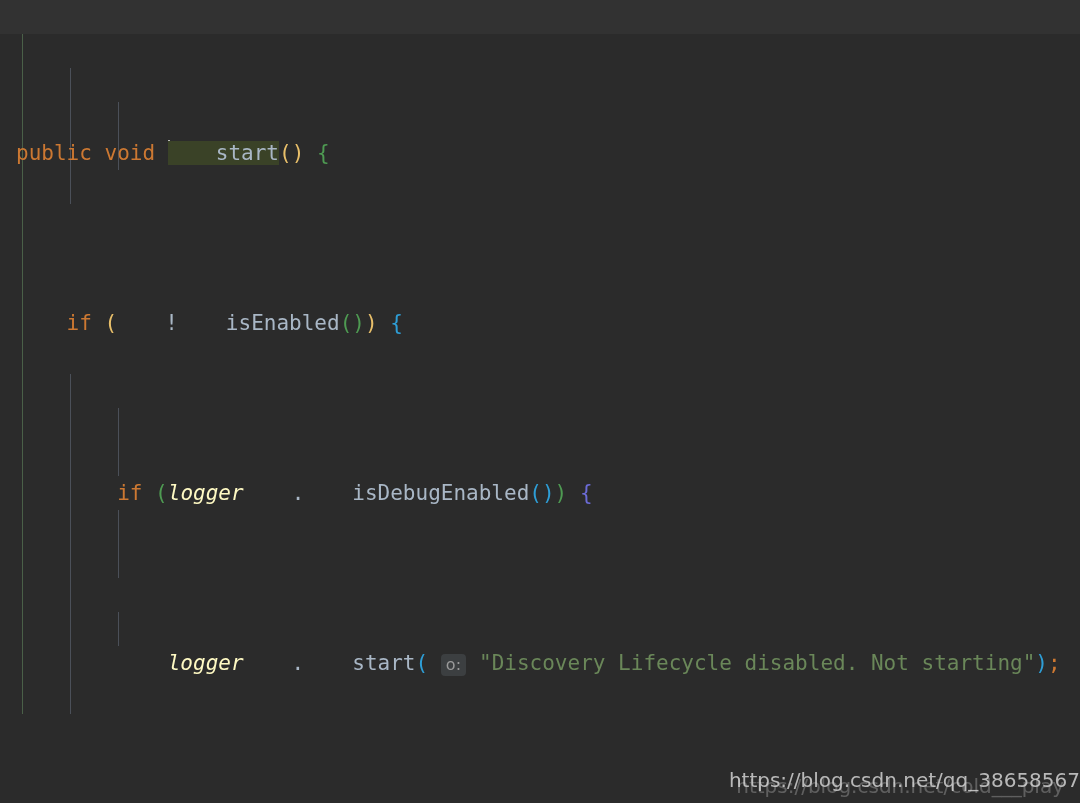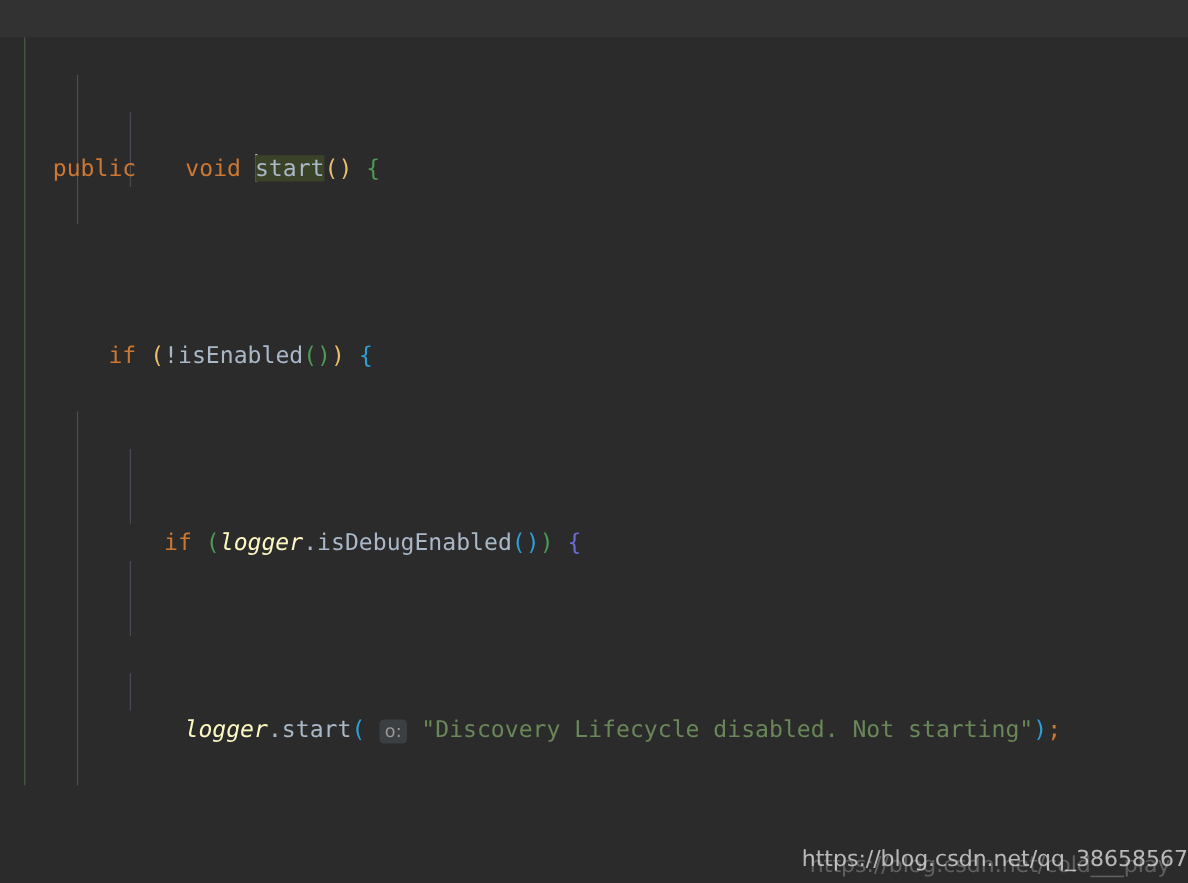--- a/index.html
+++ b/index.html
@@ -32,22 +32,22 @@
     margin: 0;
     white-space: pre;
   }
   .line {
     height: 34px;
     white-space: pre;
     position: relative;
     padding-left: 16px;
   }
   
-  .kw       { color: #cc7832; margin-left: 32px; }            
-  .ident    { color: #a9b7c6; }            
+  .kw       { color: #cc7832; }            
+  .ident    { color: #a9b7c6; padding-left: 48px; }            
   .static   { color: #fef9c3; font-style: italic; }  
   .str      { color: #6a8759; }            
   .semi     { color: #cc7832; }
   .b1 { color: #e8bf6a; }   
   .b2 { color: #4e9a52; }   
   .b3 { color: #2e9ed6; }
   .brace-g  { color: #4e9a52; }
   .brace-b  { color: #2e9ed6; }
   .brace-i  { color: #6b6bd6; }
   

